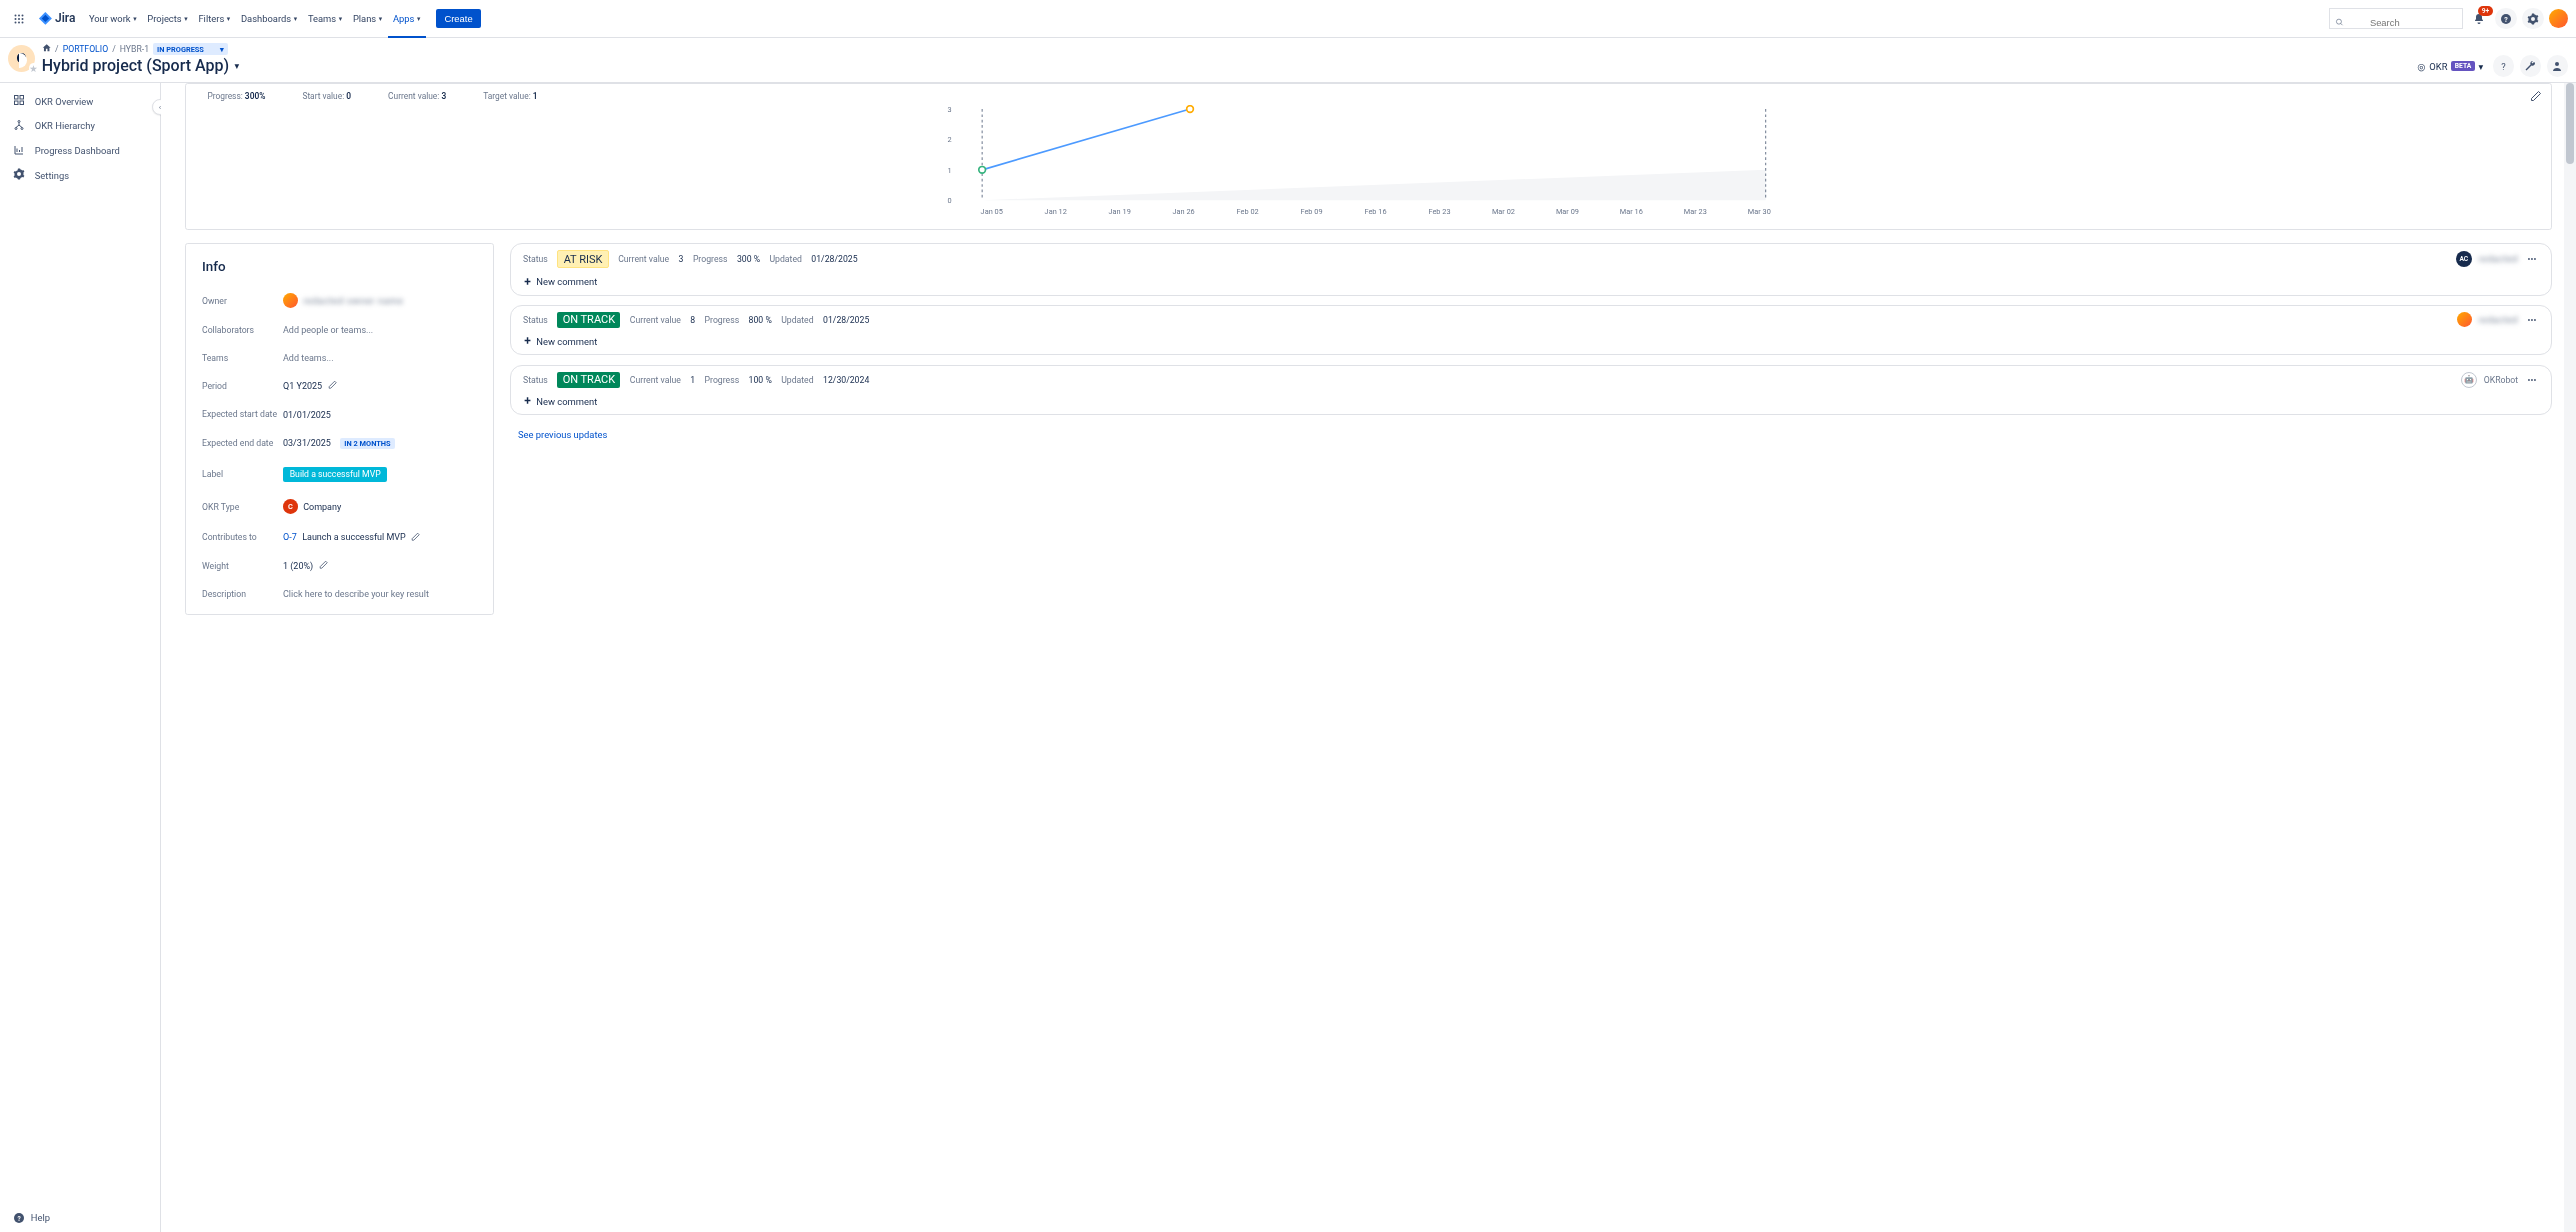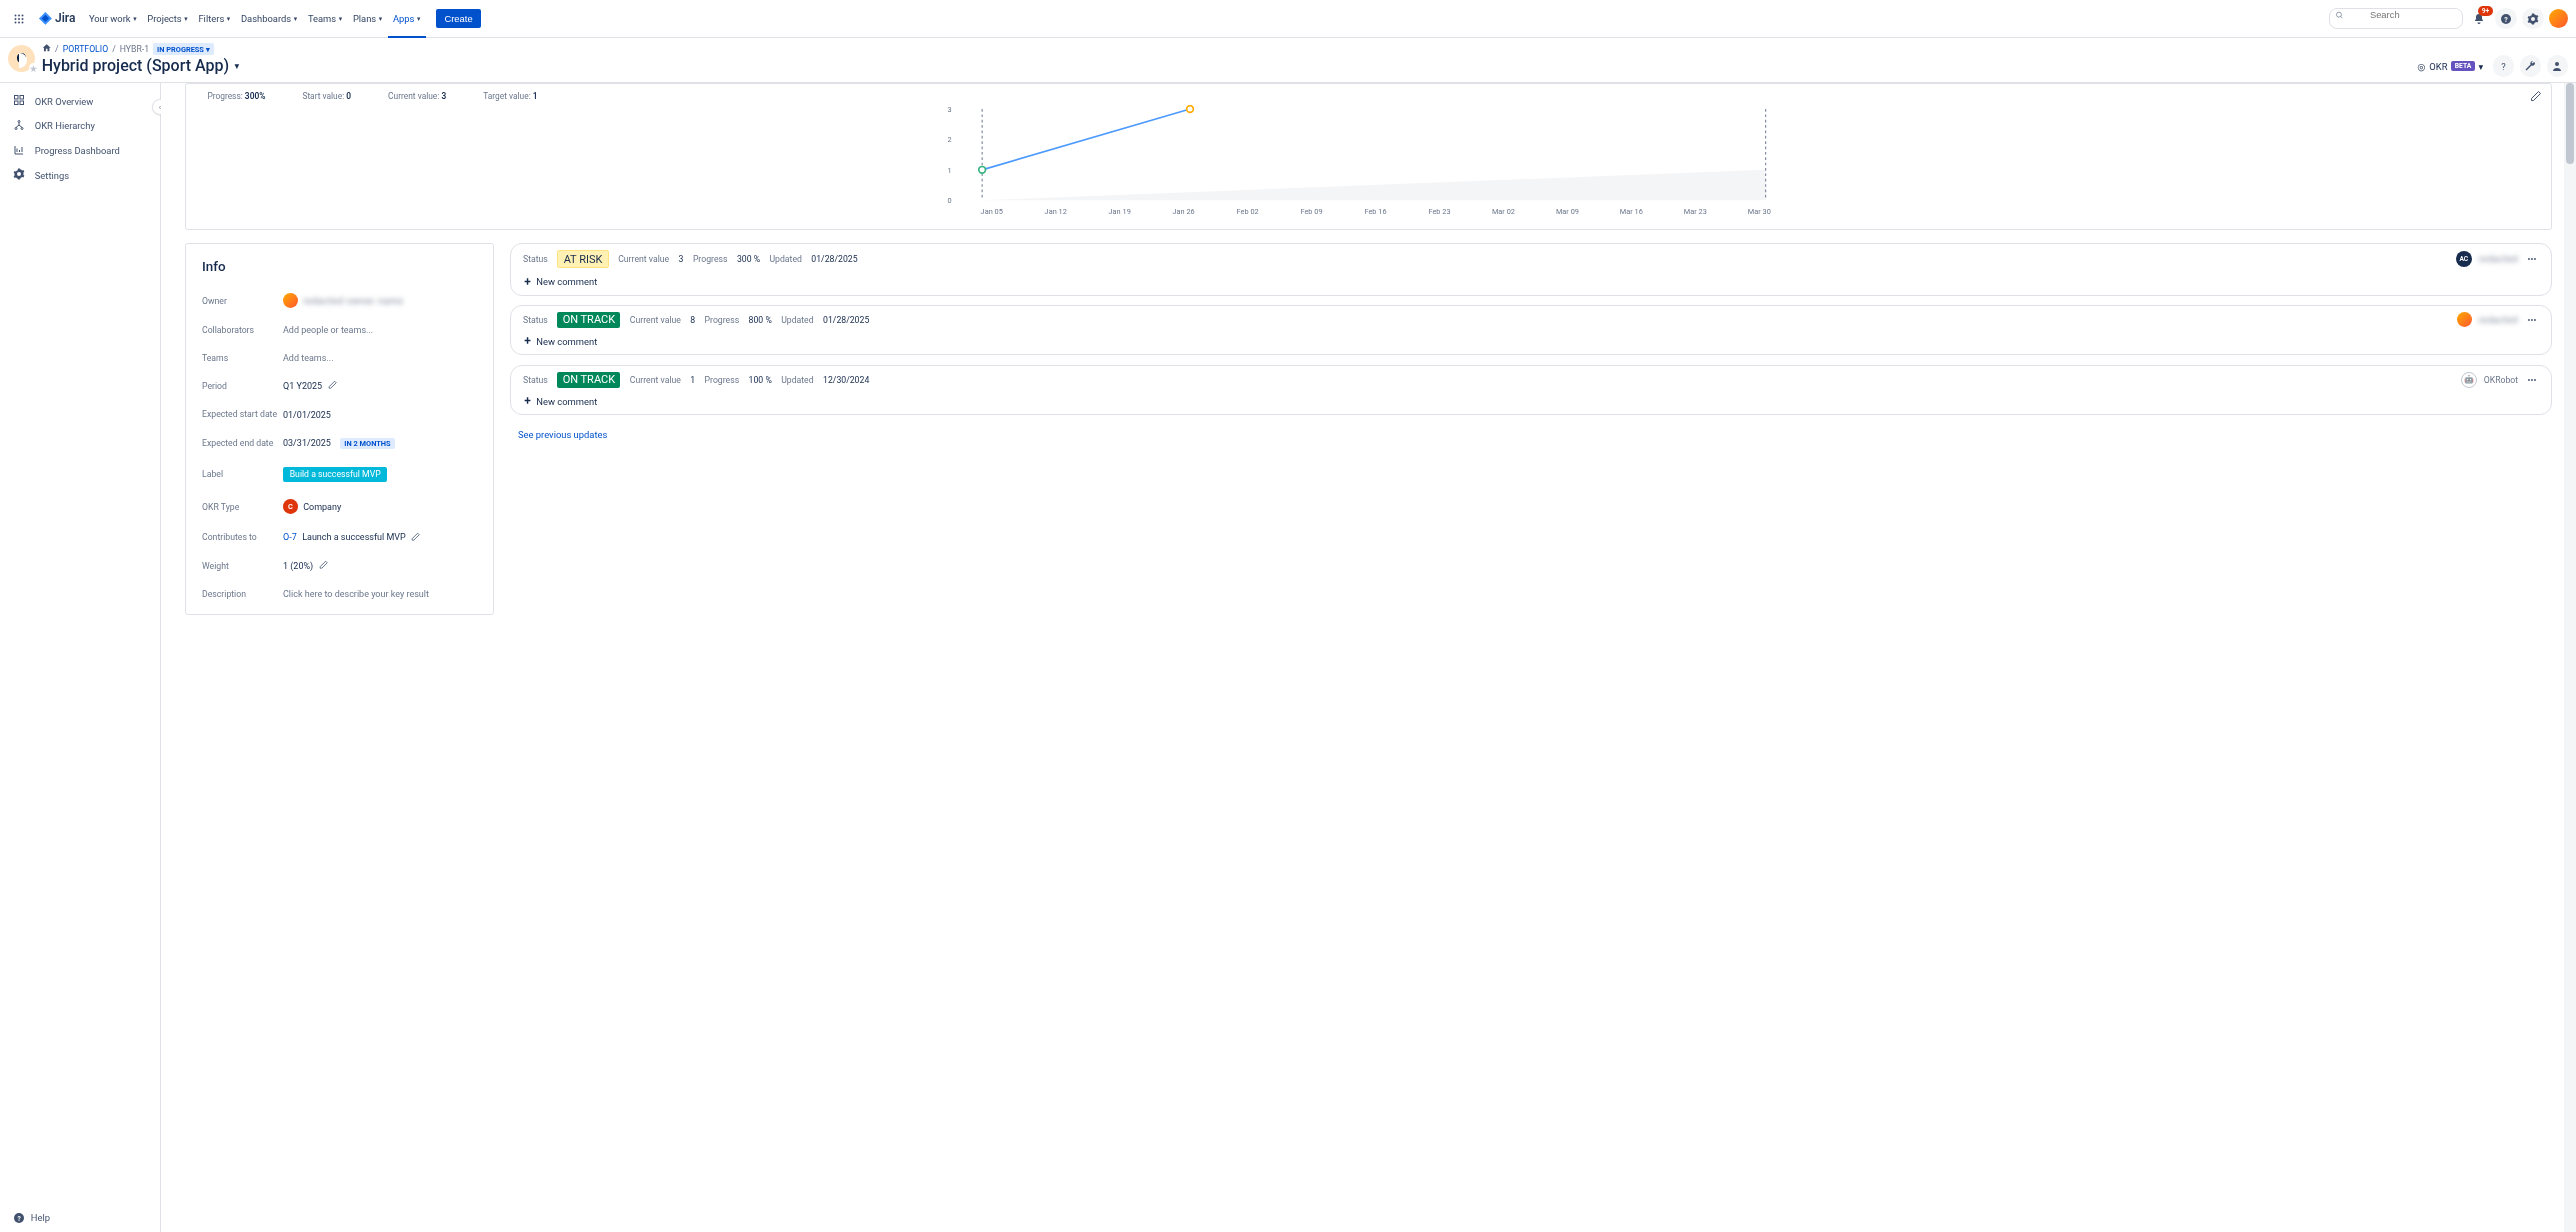--- a/index.html
+++ b/index.html
@@ -8,36 +8,36 @@
   .topnav { display: flex; align-items: center; height: 38px; padding: 0 8px; border-bottom: 0.7px solid #DFE1E6; }
   .topnav-left { display: flex; align-items: center; gap: 2.7px; }
   .app-switcher { width: 21.5px; height: 21.5px; display: flex; align-items: center; justify-content: center; border-radius: 2px; cursor: pointer; }
   .jira-logo { display: flex; align-items: center; gap: 2.7px; padding: 0 5.4px; cursor: pointer; }
   .jira-logo-text { font-weight: 600; font-size: 12px; color: #253858; }
   .nav-item { display: flex; align-items: center; gap: 1.3px; padding: 2.7px 5.4px; height: 38px; cursor: pointer; font-size: 9.4px; color: #344563; border-bottom: 2px solid transparent; border-top: 2px solid transparent;}
   .nav-item.active { color: #0052CC; border-bottom-color: #0052CC; }
   .nav-chevron { font-size: 6.7px; color: #344563; margin-left:1.3px; }
   .create-btn { background: #0052CC; color: #fff; border: none; border-radius: 2px; padding: 4px 8px; font-weight: 500; margin-left: 8px; cursor: pointer; font-size: 9.4px; }
   .topnav-right { margin-left: auto; display: flex; align-items: center; gap: 5.4px; }
-  .search-box { position: relative; display: flex; align-items: flex-start; border: 0.7px solid #DFE1E6; background: #fff; border-radius: 8px; width: 134px; height: 21.5px; padding: 0 5.4px; gap: 22px; }
+  .search-box { position: relative; display: flex; align-items: flex-end; border: 0.7px solid #DFE1E6; background: #fff; border-radius: 0; width: 134px; height: 21.5px; padding: 0 5.4px; gap: 22px; }
   .search-box input { border: none; outline: none; width: 100%; font-size: 9.4px; margin-left: 4px; }
   .icon-btn { width: 21.5px; height: 21.5px; border-radius: 50%; display: flex; align-items: center; justify-content: center; cursor: pointer; color: #42526E; background:#F4F5F7;}
   .notif-wrap { position: relative; width:21.5px; height:21.5px; display:flex; align-items:center; justify-content:center; cursor:pointer; color:#42526E;}
   .notif-badge { position: absolute; top: -1.3px; right: -2.7px; background: #DE350B; color: #fff; font-size: 6.7px; border-radius: 5.4px; padding: 0.7px 3.4px; font-weight: 600; }
   .avatar { width: 19px; height: 19px; border-radius: 50%; background: linear-gradient(135deg, #FFAB00, #FF5630); }
   
   .header-area { border-bottom: 0.7px solid #DFE1E6; padding: 5.4px 8px 5.4px 8px; display: flex; align-items: flex-start; }
   .project-badge { width: 27px; height: 27px; border-radius: 50%; background: #FFE2BD; display: flex; align-items: center; justify-content: center; position: relative; margin-right: 6.7px; margin-top:1.3px;}
   .project-badge-inner { width: 13.4px; height: 13.4px; border-radius: 50%; background: #091E42; border: 2px solid #FFE2BD; position:relative; }
   .project-badge-inner::after { content:''; position:absolute; right:-0.7px; top:-0.7px; width:7.4px; height:14.8px; background:#fff; border-radius: 0 7.4px 7.4px 0; }
   .star-overlay { position: absolute; bottom: -2.7px; right: -2.7px; color: #C1C7D0; background:#fff; border-radius:50%; font-size:9.4px; }
   .breadcrumbs { display: flex; align-items: center; gap: 4px; font-size: 8.7px; color: #6B778C; }
   .breadcrumbs a { color: #0052CC; text-decoration: none; }
   .breadcrumb-sep { color: #6B778C; }
-  .status-lozenge { background: #DEEBFF; color: #0052CC; padding: 1.3px 4px; border-radius: 2px; font-size: 7.4px; font-weight: 700; display: inline-flex; align-items:flex-start; gap:2px;}
+  .status-lozenge { background: #DEEBFF; color: #0052CC; padding: 1.3px 4px; border-radius: 2px; font-size: 7.4px; font-weight: 700; display: inline-flex; align-items:flex-start; gap:16px;}
   .project-title { font-size: 16px; font-weight: 500; color: #172B4D; margin-top: 1.3px; display:flex; align-items:center; gap:5.4px;}
   .header-right { margin-left: auto; display: flex; align-items: center; gap: 5.4px; margin-top:12px;}
   .okr-badge { display: flex; align-items: center; gap: 4px; font-size: 9.4px; cursor:pointer; padding:2.7px 4px;}
   .beta-pill { background: #6554C0; color: #fff; font-size: 6.7px; font-weight: 700; padding: 1.3px 3.4px; border-radius: 2px; }
   
   .main-layout { display: flex; height: calc(100vh - 38px - 43px); }
   .sidebar { width: 161px; border-right: 0.7px solid #DFE1E6; padding: 5.4px 0; position: relative; flex-shrink:0;}
   .sidebar-item { display: flex; align-items: center; gap: 9.4px; padding: 5.4px 13.4px; cursor: pointer; color: #42526E; font-size: 9.4px; }
   .collapse-handle { position:absolute; right:-8px; top:16px; width:16px; height:16px; border-radius:50%; background:#fff; border:0.7px solid #DFE1E6; display:flex; align-items:center; justify-content:center; font-size:8px; color:#6B778C; cursor:pointer; box-shadow:0 0.7px 1.3px rgba(0,0,0,0.1);}
   .help-footer { position: absolute; bottom: 10.7px; left: 13.4px; display: flex; align-items: center; gap: 5.4px; color: #42526E; cursor:pointer;}

